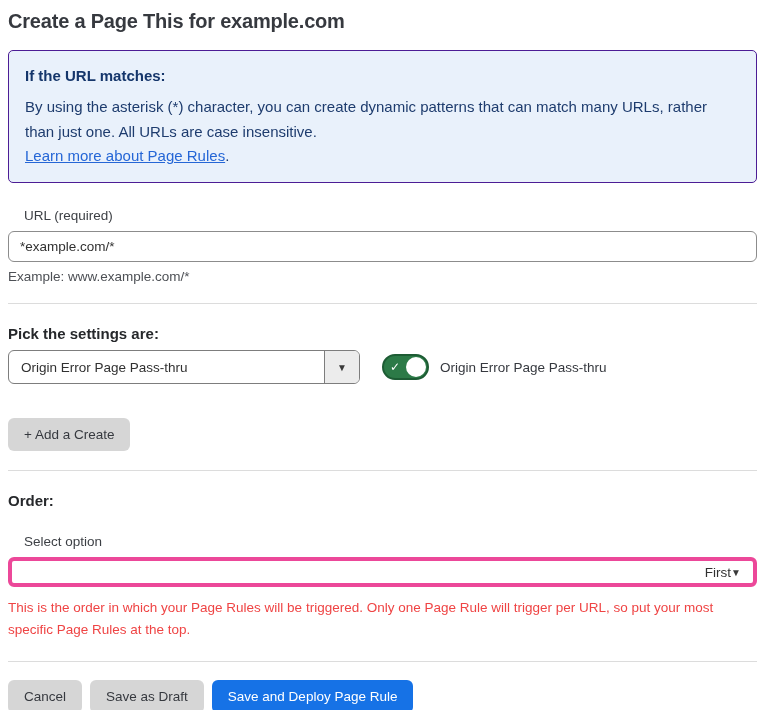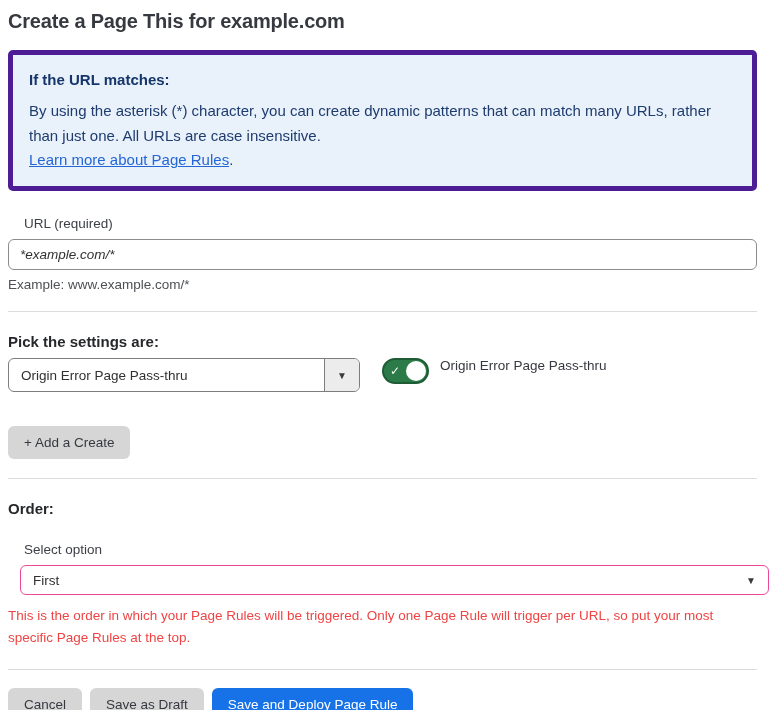--- a/index.html
+++ b/index.html
@@ -17,21 +17,21 @@
   .page-title {
     font-size: 20px;
     font-weight: bold;
     color: #36393f;
     letter-spacing: -0.2px;
     margin-bottom: 17px;
   }
   
   .info-box {
     background: #e9f1fb;
-    border: 5px solid #4c1d95;
+    border: 1px solid #4c1d95;
     border-radius: 5px;
     padding: 13px 16px 14px 16px;
     color: #1e3c6e;
     font-size: 15px;
     line-height: 1.62;
   }
   .info-box .info-heading {
     font-weight: bold;
     font-size: 15px;
     color: #15366b;
@@ -55,42 +55,41 @@
     width: 100%;
     height: 31px;
     border: 1px solid #8c8c8c;
     border-radius: 6px;
     padding: 12px 11px;
     font-family: "Liberation Sans", "DejaVu Sans", sans-serif;
     font-size: 13.5px;
     color: #313131;
     background: #fff;
     outline: none;
-    font-style: italic;
   }
   .helper-text {
     font-size: 13.5px;
     color: #4d5055;
     margin-top: 7px;
   }
   .divider {
     border: none;
     border-top: 1px solid #dcdcdc;
     margin: 19px 0 0 0;
   }
   .section-heading {
     font-size: 15px;
     font-weight: bold;
     color: #26282b;
     margin-top: 21px;
   }
   
   .setting-row {
     display: flex;
-    align-items: flex-start;
+    align-items: center;
     margin-top: 8px;
   }
   .dropdown {
     width: 352px;
     height: 34px;
     border: 1px solid #7d7d7d;
     border-radius: 6px;
     background: #fff;
     display: flex;
     align-items: stretch;
@@ -165,32 +164,31 @@
   .btn-add { margin-top: 34px; }
   .btn-primary {
     background: #1672e6;
     color: #ffffff;
     margin-left: 14px;
   }
   
   .select {
     width: 100%;
     height: 30px;
-    border: 1px solid #ec4899;
+    border: 4px solid #ec4899;
     border-radius: 6px;
     background: #fff;
     display: flex;
     align-items: center;
-    justify-content: space-between;
+    justify-content: flex-end;
     padding: 0 12px;
     font-size: 13.5px;
     color: #313131;
     cursor: pointer;
     margin-top: 8px;
-    margin-left: 12px;
   }
   .select .caret { font-size: 10px; color: #3a3a3a; }
   .order-helper {
     font-size: 13.5px;
     color: #ef4444;
     line-height: 1.65;
     margin-top: 10px;
   }
   .footer {
     margin-top: 18px;

